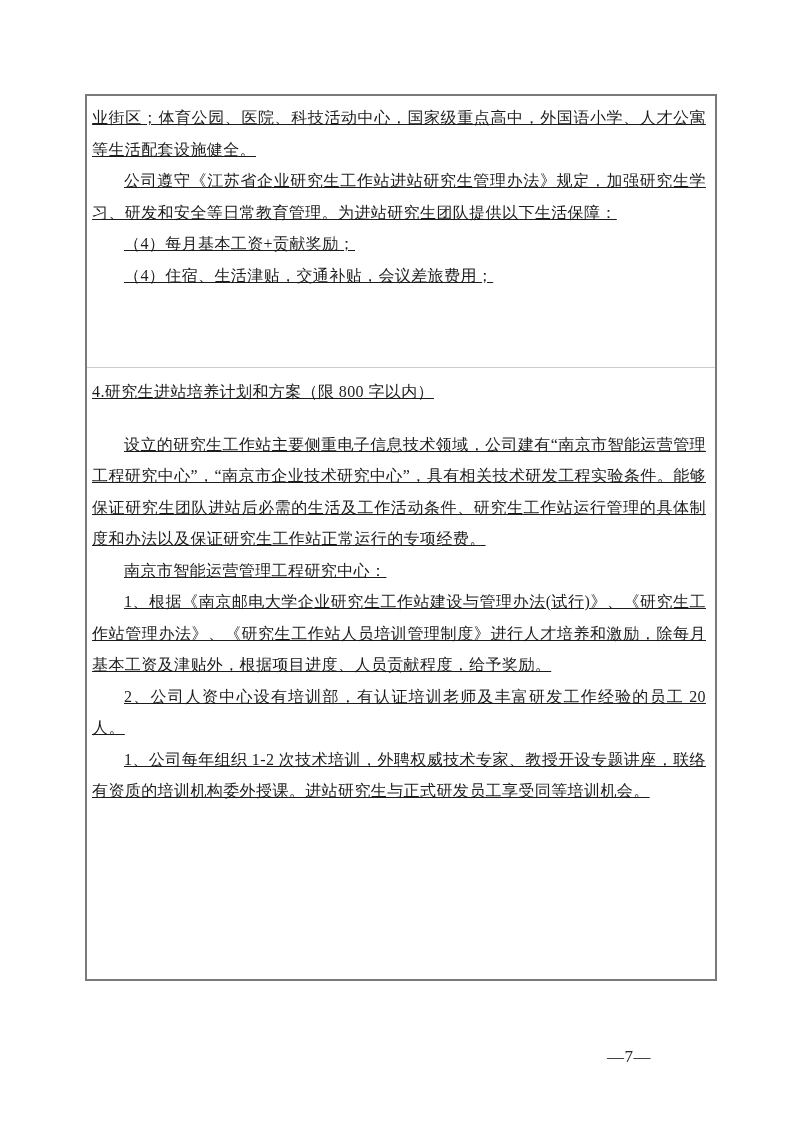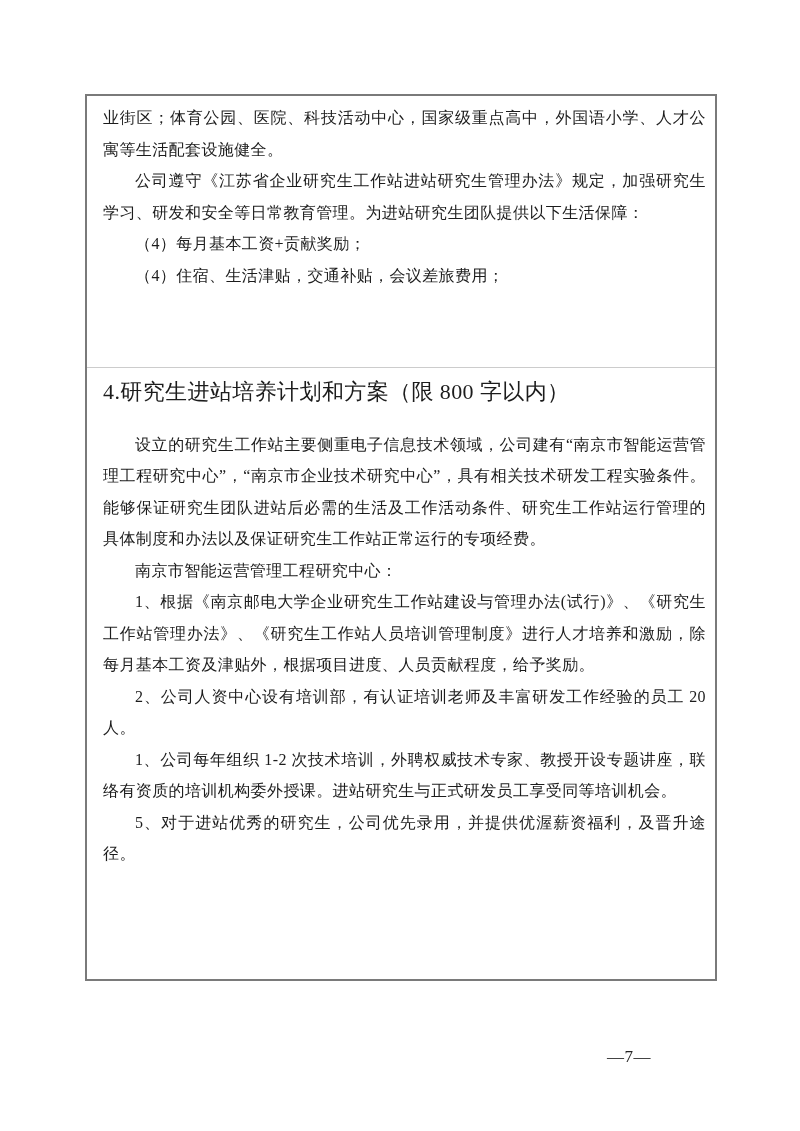--- a/index.html
+++ b/index.html
@@ -23,21 +23,22 @@
     width: 632px;
     height: 887px;
     box-sizing: border-box;
     border: 2px solid #7a7a7a;
     display: flex;
     flex-direction: column;
     background: #ffffff;
   }
   .cell {
     box-sizing: border-box;
-    padding: 6px 9px 0 16px;
+    padding: 6px 9px 0 5px;
+    text-decoration: underline;
   }
   .cell-continuation {
     height: 272px;
     border-bottom: 1px solid #cccccc;
   }
   .cell-plan {
     flex: 1;
     padding-top: 8px;
   }
   .para {
@@ -46,21 +47,21 @@
     line-height: 31.5px;
     text-align: justify;
     letter-spacing: 0.4px;
     word-break: break-all;
   }
   .indent {
     text-indent: 2em;
   }
   .heading {
     margin: 0 0 21px 0;
-    font-size: 22px;
+    font-size: 16px;
     line-height: 31.5px;
     letter-spacing: 0.4px;
   }
   .footer-page-number {
     position: absolute;
     left: 607px;
     top: 1047px;
     font-size: 17px;
     letter-spacing: 0.5px;
     color: #222222;
@@ -80,20 +81,19 @@
       <p class="para indent">（4）住宿、生活津贴，交通补贴，会议差旅费用；</p>
     </div>
 
     <div class="cell cell-plan">
       <p class="heading">4.研究生进站培养计划和方案（限 800 字以内）</p>
       <p class="para indent">设立的研究生工作站主要侧重电子信息技术领域，公司建有“南京市智能运营管理工程研究中心”，“南京市企业技术研究中心”，具有相关技术研发工程实验条件。能够保证研究生团队进站后必需的生活及工作活动条件、研究生工作站运行管理的具体制度和办法以及保证研究生工作站正常运行的专项经费。</p>
       <p class="para indent">南京市智能运营管理工程研究中心：</p>
       <p class="para indent">1、根据《南京邮电大学企业研究生工作站建设与管理办法(试行)》、《研究生工作站管理办法》、《研究生工作站人员培训管理制度》进行人才培养和激励，除每月基本工资及津贴外，根据项目进度、人员贡献程度，给予奖励。</p>
       <p class="para indent">2、公司人资中心设有培训部，有认证培训老师及丰富研发工作经验的员工 20 人。</p>
       <p class="para indent">1、公司每年组织 1-2 次技术培训，外聘权威技术专家、教授开设专题讲座，联络有资质的培训机构委外授课。进站研究生与正式研发员工享受同等培训机会。</p>
-      <p class="para indent">5、对于进站优秀的研究生，公司优先录用，并提供优渥薪资福利，及晋升途径。</p>
     </div>
 
   </div>
 
   <div class="footer-page-number">—7—</div>
 
 </div>
 
 </body></html>

